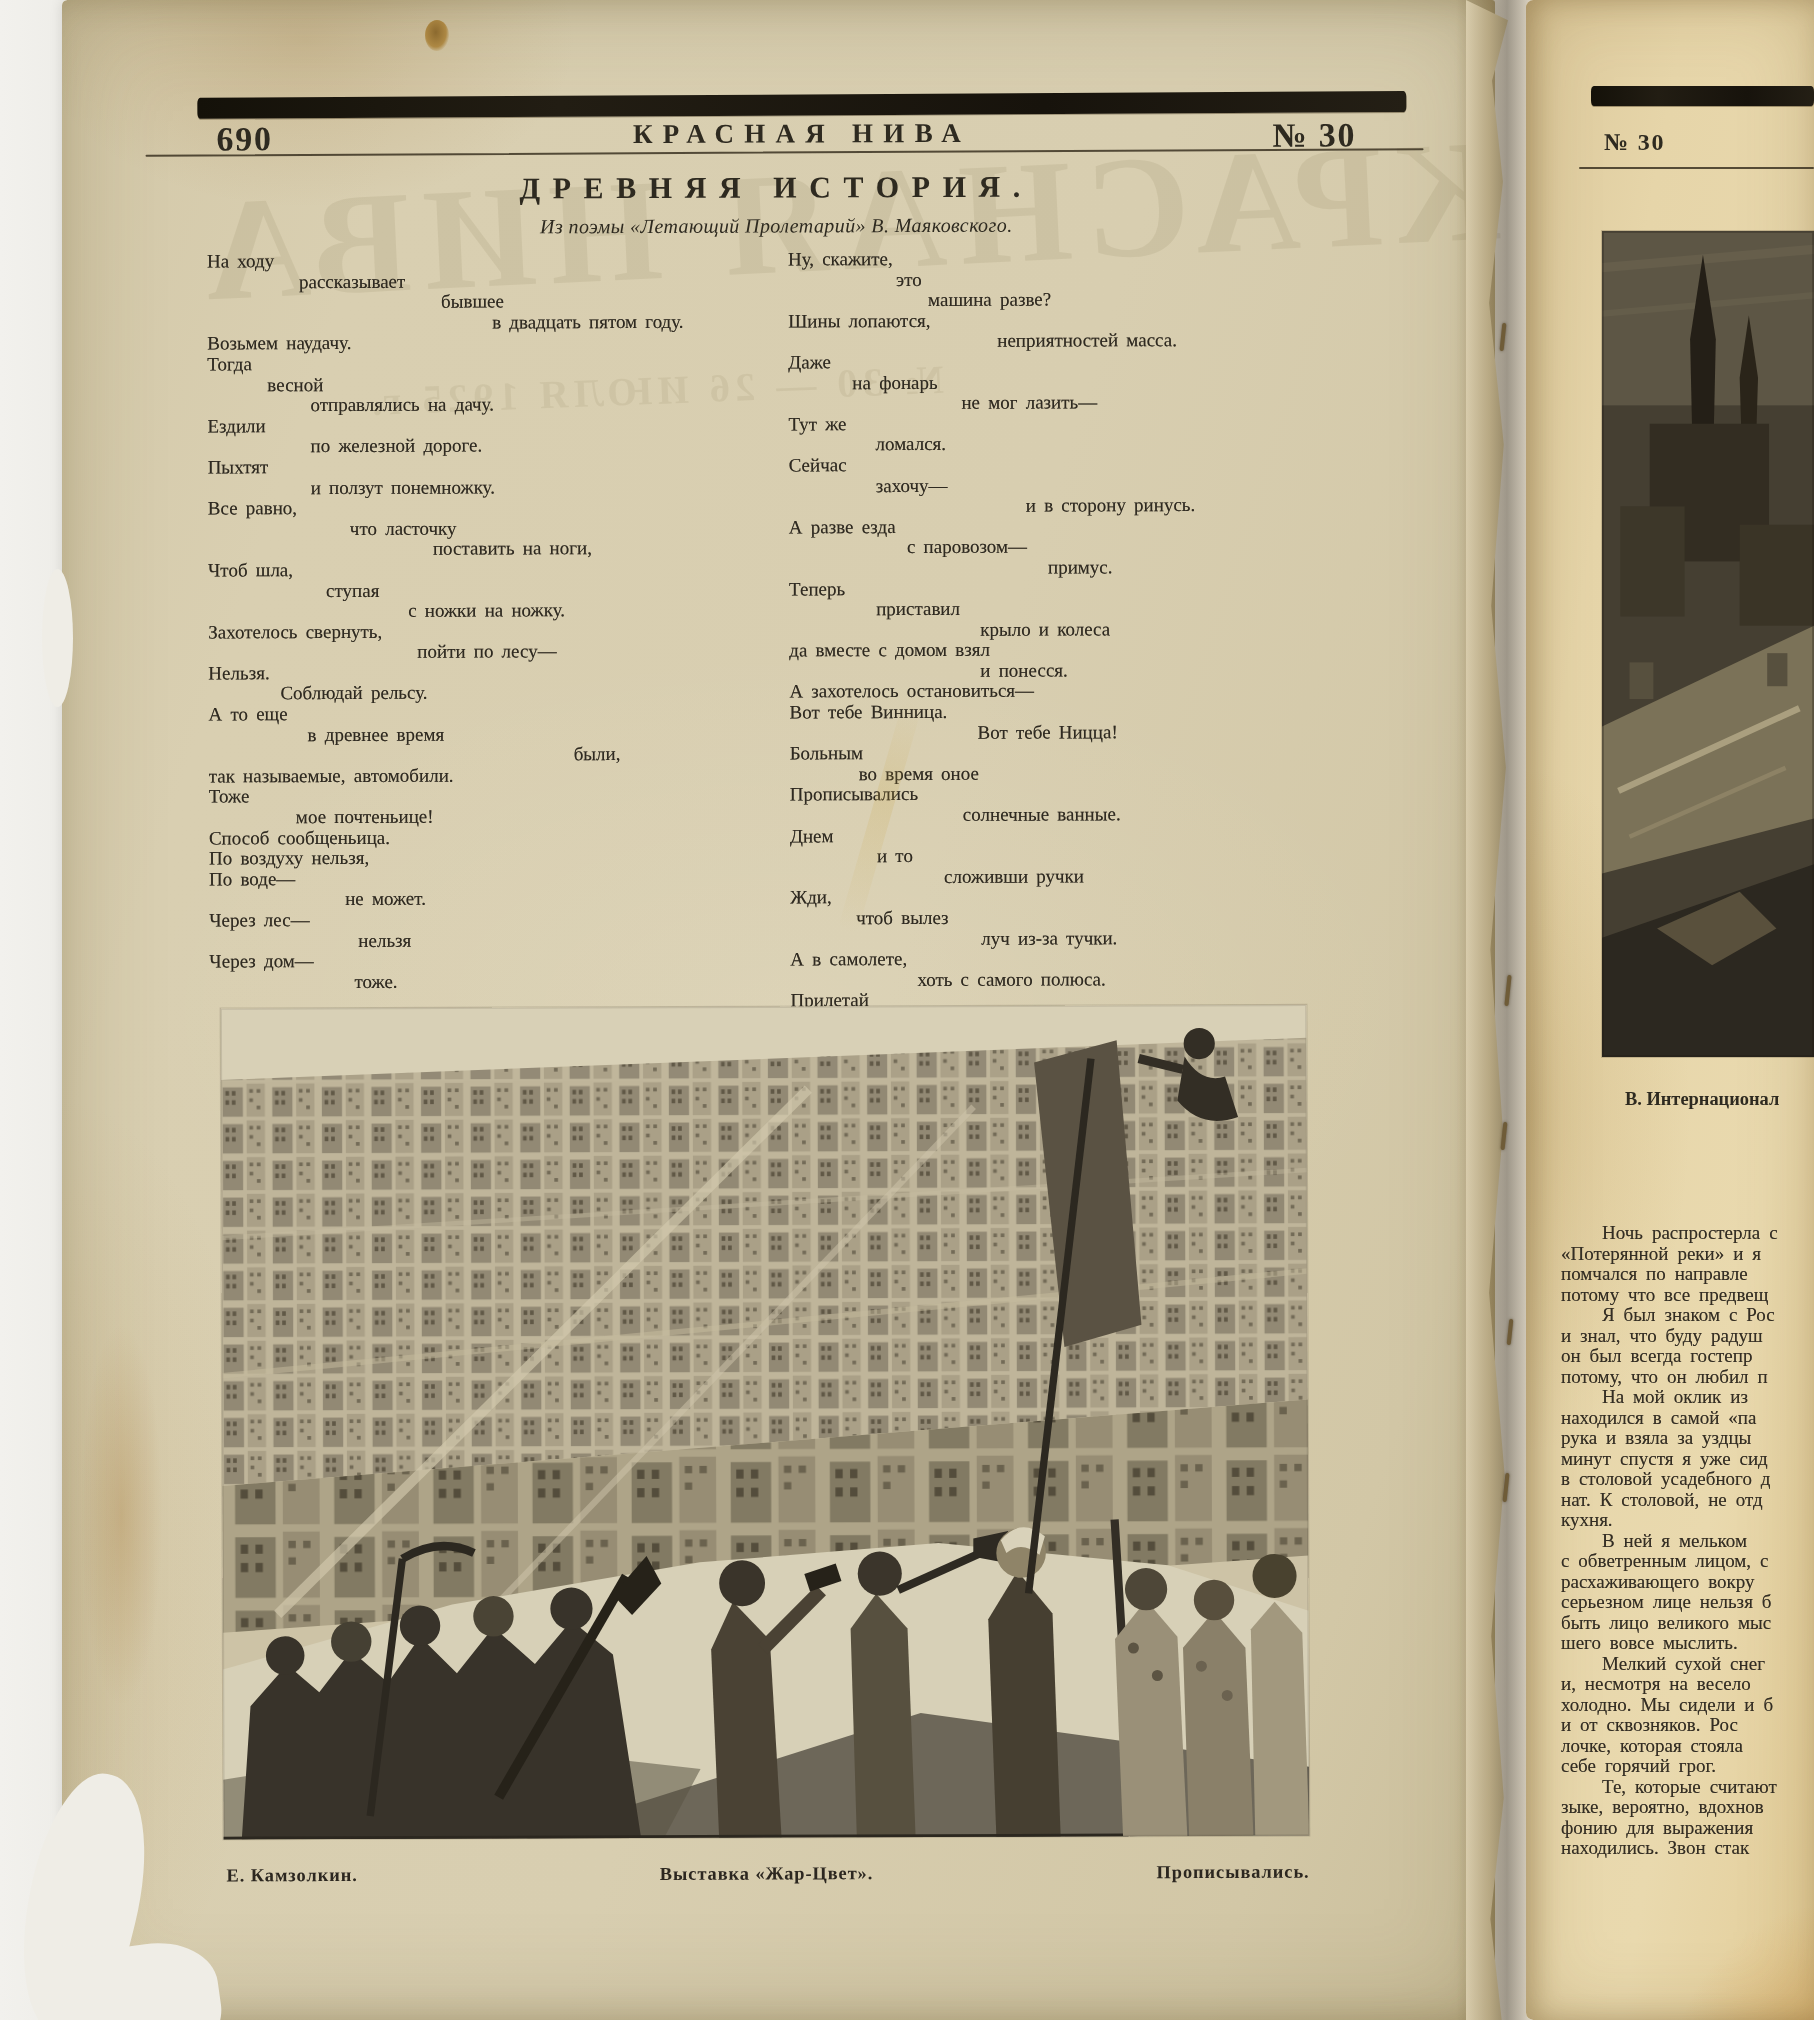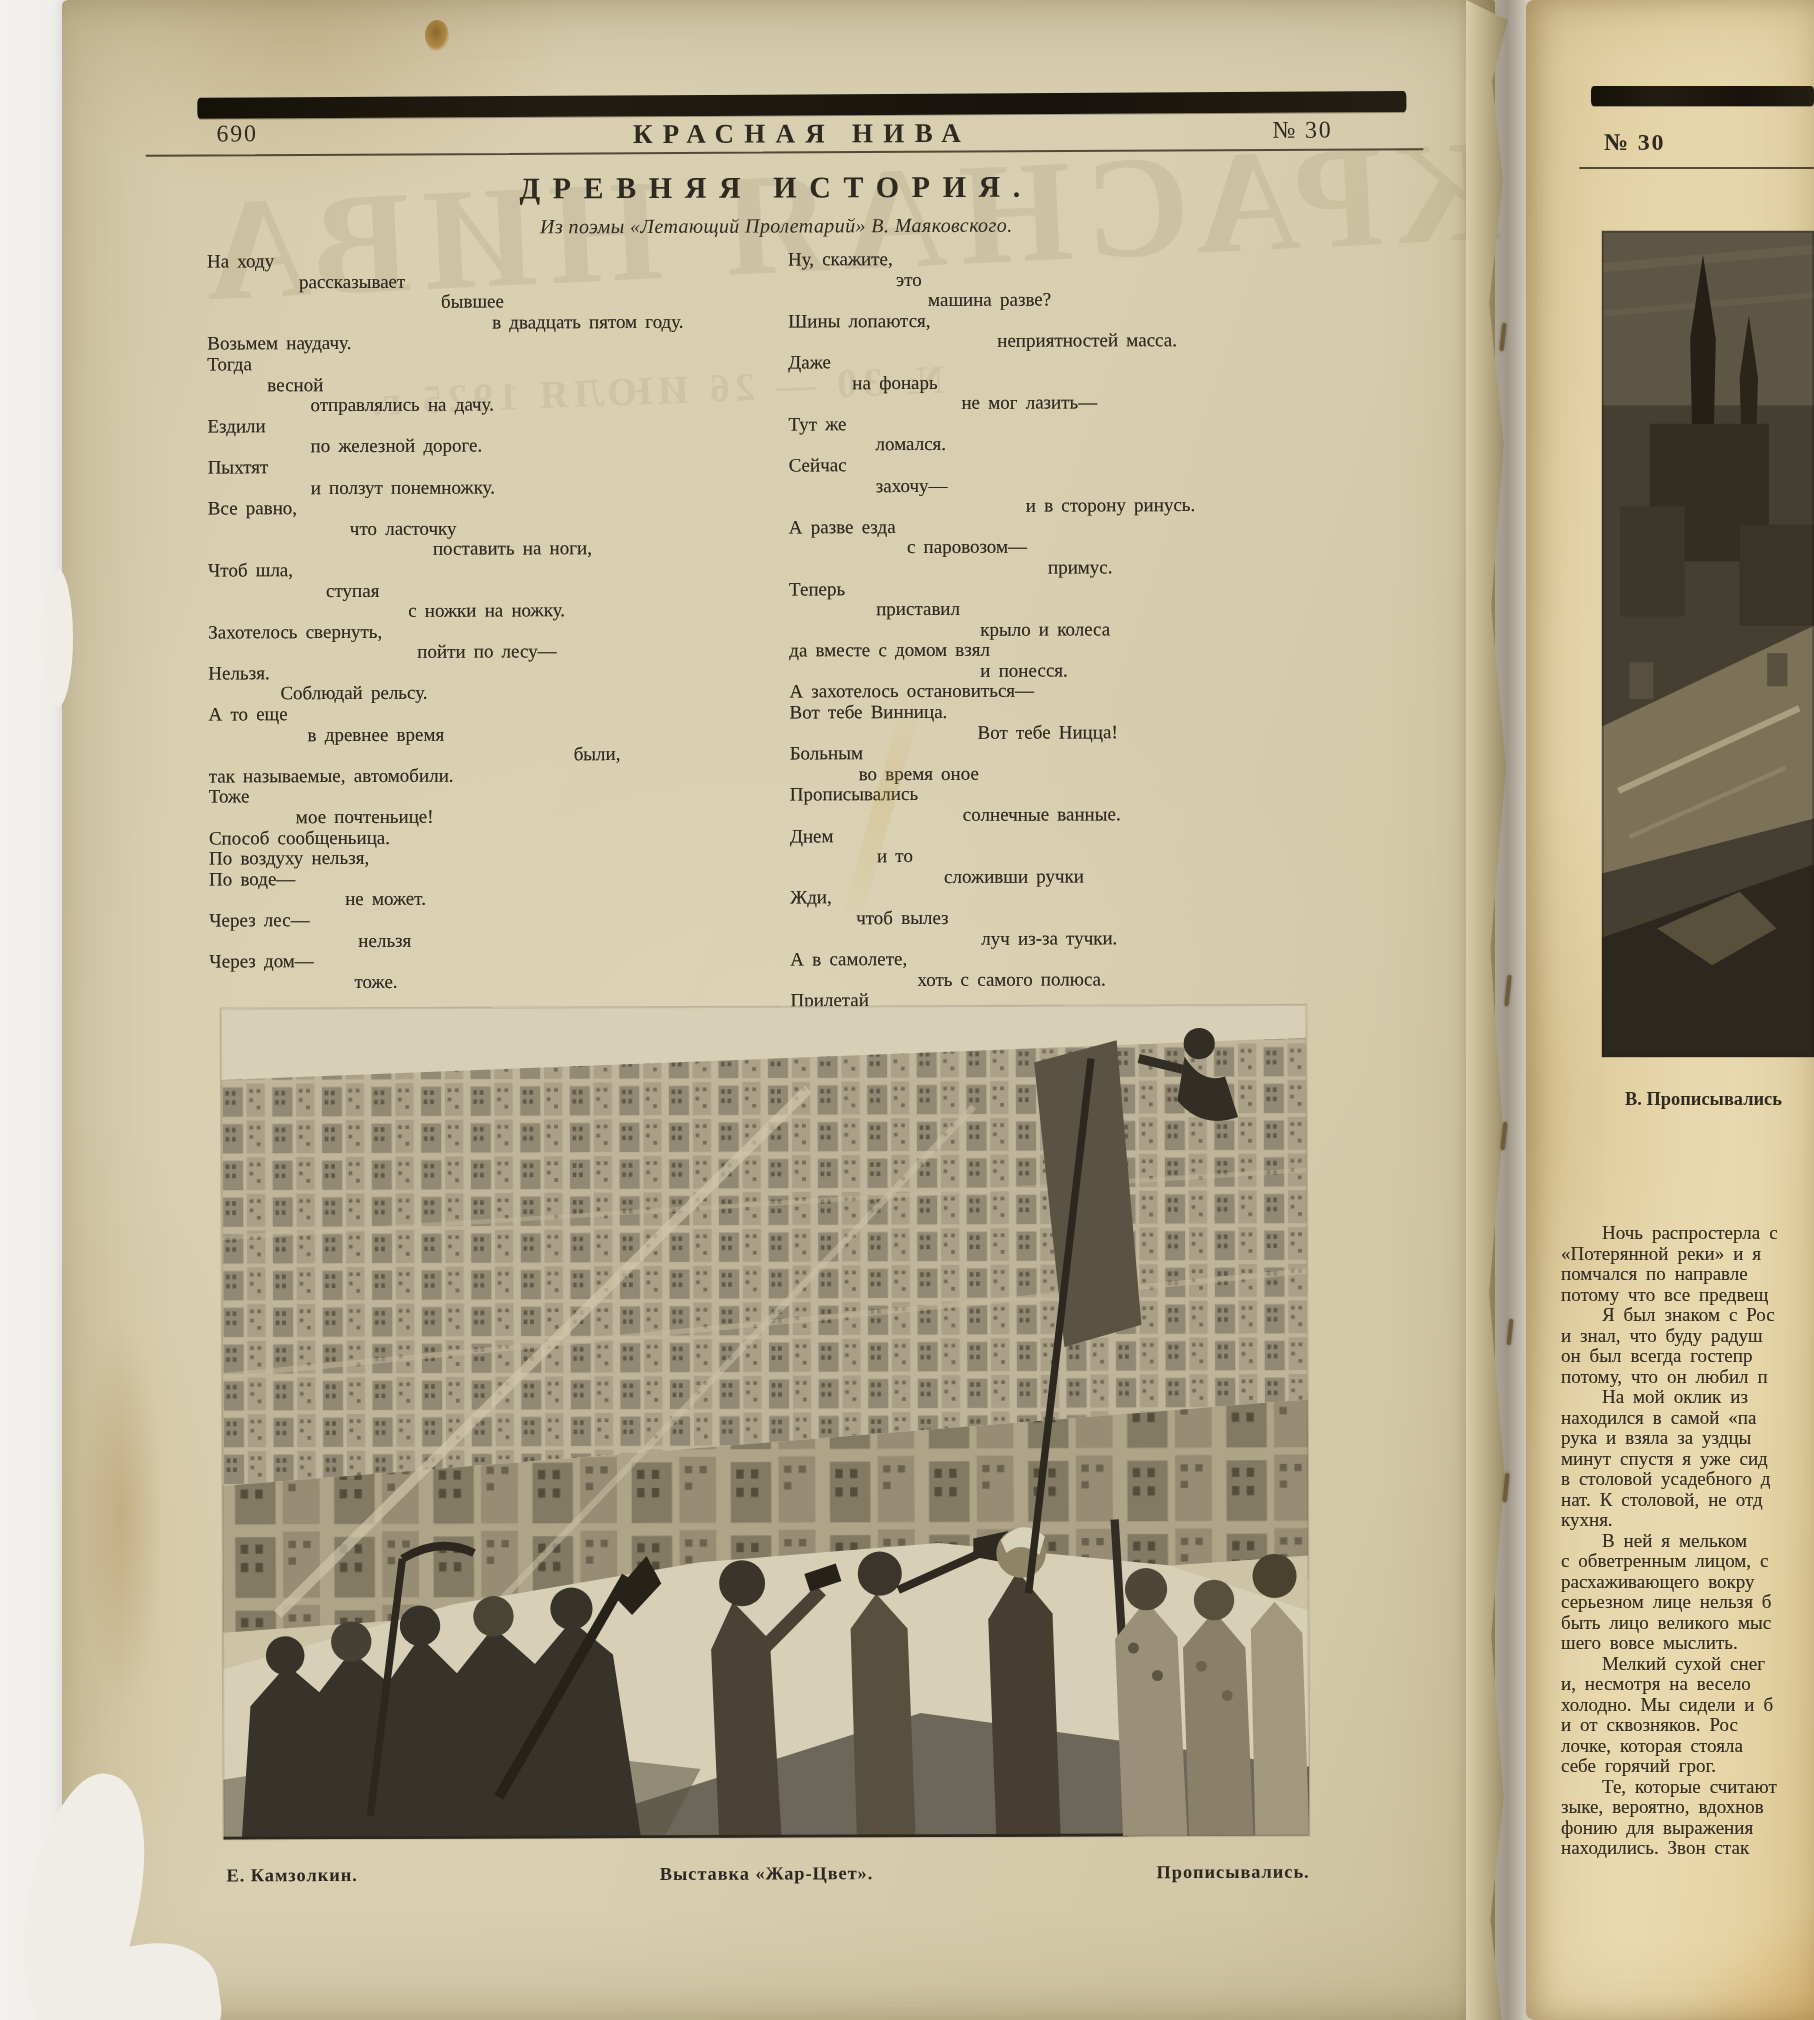--- a/index.html
+++ b/index.html
@@ -18,21 +18,21 @@
     box-shadow:inset 0 0 101px rgba(95,75,30,.28), inset -13px 0 31px rgba(90,70,25,.25), 0 0 13px rgba(0,0,0,.12);
     border-radius:5.5px 2.8px 9.2px 13px;}
   .page-left-inner{left:0;top:0;width:100%;height:100%;transform:rotate(-.2deg);transform-origin:40% 0;}
 
   .ghost{opacity:.10;color:#6e6138;font-weight:bold;transform:scaleX(-1) rotate(2.5deg);
          white-space:nowrap;letter-spacing:13px;}
   .ghost2{opacity:.09;color:#6e6138;font-weight:bold;transform:scaleX(-1) rotate(2deg);white-space:nowrap;}
 
   .bar{background:linear-gradient(90deg,#141109 0%,#221d13 30%,#17130c 70%,#241f15 100%);
        border-radius:2.8px/5.5px;box-shadow:0 0.9px 0 rgba(60,45,20,.4);}
-  .hdr-num{font-size:24px;font-weight:400;letter-spacing:1.8px;}
+  .hdr-num{font-size:34px;font-weight:700;letter-spacing:1.8px;}
   .masthead{font-size:27px;font-weight:700;letter-spacing:.38em;text-align:center;}
   .rule{background:rgba(52,44,28,.82);height:1.8px;border-radius:1.8px;}
 
   .poem-title{font-size:30px;font-weight:700;letter-spacing:.42em;text-align:center;white-space:nowrap;}
   .poem-sub{font-size:20px;font-style:italic;text-align:center;letter-spacing:.02em;}
 
   .poem-col{width:569px;}
   .pline{font-size:19px;line-height:20.6px;white-space:nowrap;word-spacing:.18em;
          color:#2f2a21;text-shadow:0 0 0.4px rgba(47,42,33,.55);}
 
@@ -370,21 +370,21 @@
         <path d="M18,610 L215,520" stroke="#b3a886" stroke-width="7" opacity=".85"></path>
         <path d="M30,660 L200,585" stroke="#958a6b" stroke-width="5" opacity=".7"></path>
         <polygon points="0,770 231,690 231,900 0,900" fill="#2c2820"></polygon>
         <polygon points="60,760 150,720 190,760 120,800" fill="#59503c"></polygon>
         <rect x="30" y="470" width="26" height="40" fill="#57503e"></rect>
         <rect x="180" y="460" width="22" height="36" fill="#57503e"></rect>
         <rect width="231" height="900" fill="none" stroke="#1f1b13" stroke-opacity=".35" stroke-width="4"></rect>
       </svg>
     </div>
 
-    <div class="abs rp-cap" style="left:99px;top:1089px;">В. Прописывались</div>
+    <div class="abs rp-cap" style="left:99px;top:1089px;">В. Интернационал</div>
 
     <div class="abs rp-body" style="left:35px;top:1223px;">
 
         <div class="bline" style="padding-left: 41px;">Ночь распростерла с</div>
 
         <div class="bline" style="padding-left: 0px;">«Потерянной реки» и я</div>
 
         <div class="bline" style="padding-left: 0px;">помчался  по направле</div>
 
         <div class="bline" style="padding-left: 0px;">потому что все  предвещ</div>

